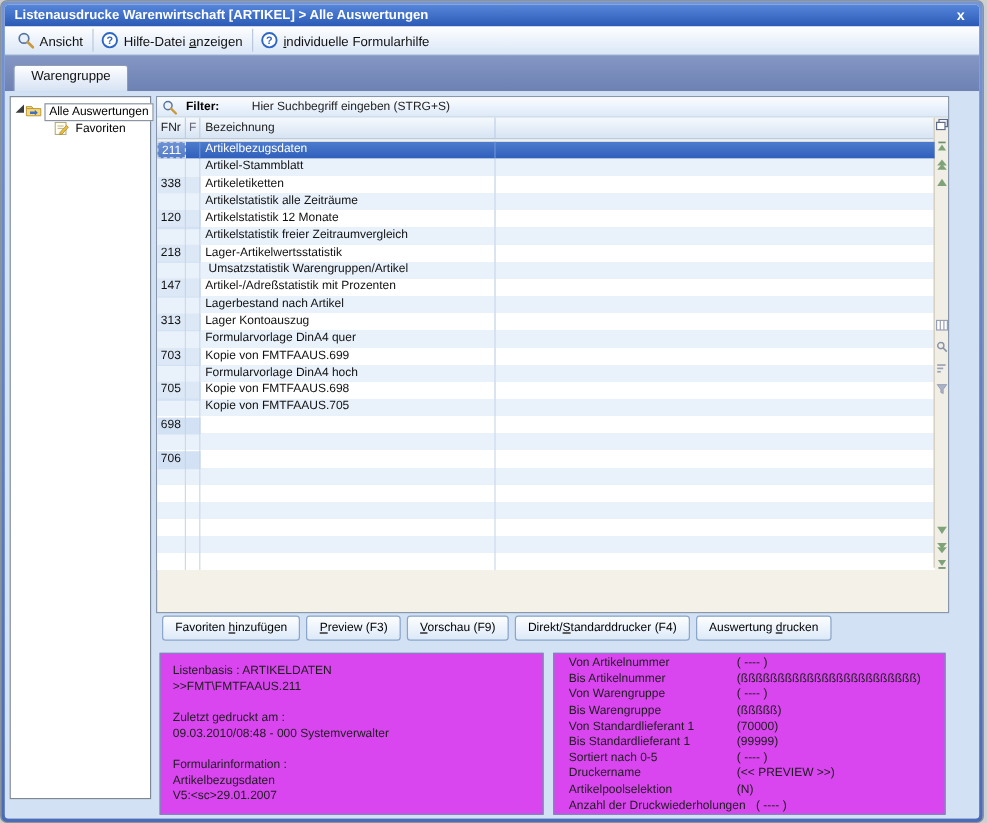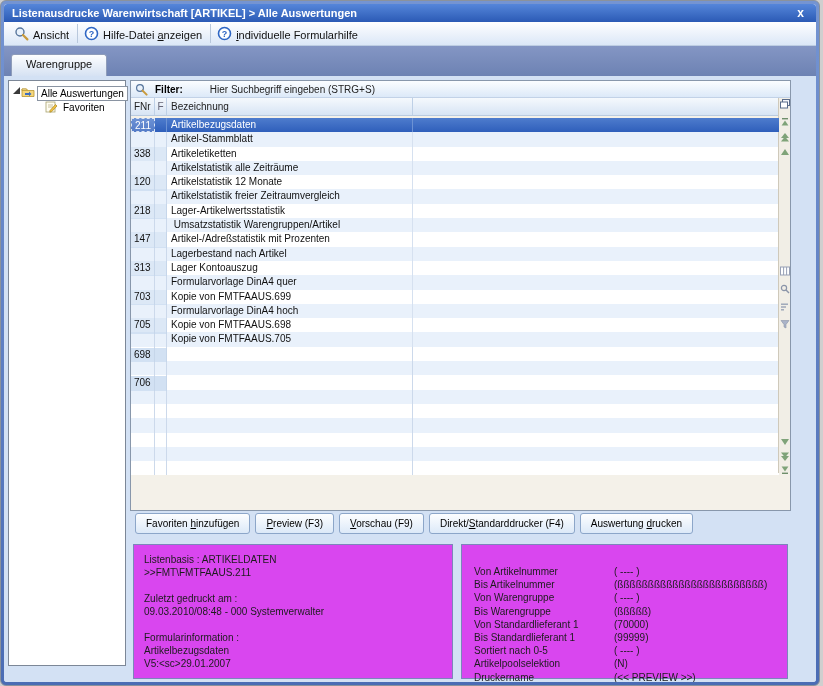--- a/index.html
+++ b/index.html
@@ -80,21 +80,21 @@
 
   .button-row { position:absolute; left:4px; top:384px; display:flex; gap:5px;margin-top:48px; }
   .btn { height:21px; padding:0 10px; font-size:10px; color:#000; font-family:"Liberation Sans",sans-serif;
          background:linear-gradient(#fdfeff,#dcE9f8); background:linear-gradient(#fdfeff,#dce9f8);
          border:1px solid #8ca6c9; border-radius:3px; }
 
   
   .info-panel { position:absolute; top:468px; height:135px; background:#d946ef; border:1px solid #7d85bb;
                 font-size:10px; color:#1c1c1c; }
   .info-left  { left:129px; width:320px; padding:8px 10px; }
-  .info-right { left:457px; width:327px; padding:20px 12px; }
+  .info-right { left:457px; width:327px; padding:1px 12px; }
   .il-line { display:block; white-space:pre; line-height:13px; min-height:13px; }
   .ir-row { display:flex; line-height:13.2px; }
   .ir-label { width:140px; white-space:nowrap; }
   .ir-value { white-space:pre; }
   .ir-row.indent .ir-value { padding-left:16px; }
 
   u { text-decoration:underline; }
   svg { display:block; }
 </style>
 </head>
@@ -466,30 +466,30 @@
           <div class="ir-row alt">
             <span class="ir-label">Bis Standardlieferant 1</span>
             <span class="ir-value">(99999)</span>
           </div>
 
           <div class="ir-row">
             <span class="ir-label">Sortiert nach 0-5</span>
             <span class="ir-value">( ---- )</span>
           </div>
 
+          <div class="ir-row">
+            <span class="ir-label">Druckername</span>
+            <span class="ir-value">(&lt;&lt; PREVIEW &gt;&gt;)</span>
+          </div>
+
           <div class="ir-row alt">
             <span class="ir-label">Artikelpoolselektion</span>
             <span class="ir-value">(N)</span>
           </div>
 
-          <div class="ir-row">
-            <span class="ir-label">Druckername</span>
-            <span class="ir-value">(&lt;&lt; PREVIEW &gt;&gt;)</span>
-          </div>
-
           <div class="ir-row indent alt">
             <span class="ir-label">Anzahl der Druckwiederholungen</span>
             <span class="ir-value">( ---- )</span>
           </div>
 
       </div>
 
     </div>
   </div>
 </div>

